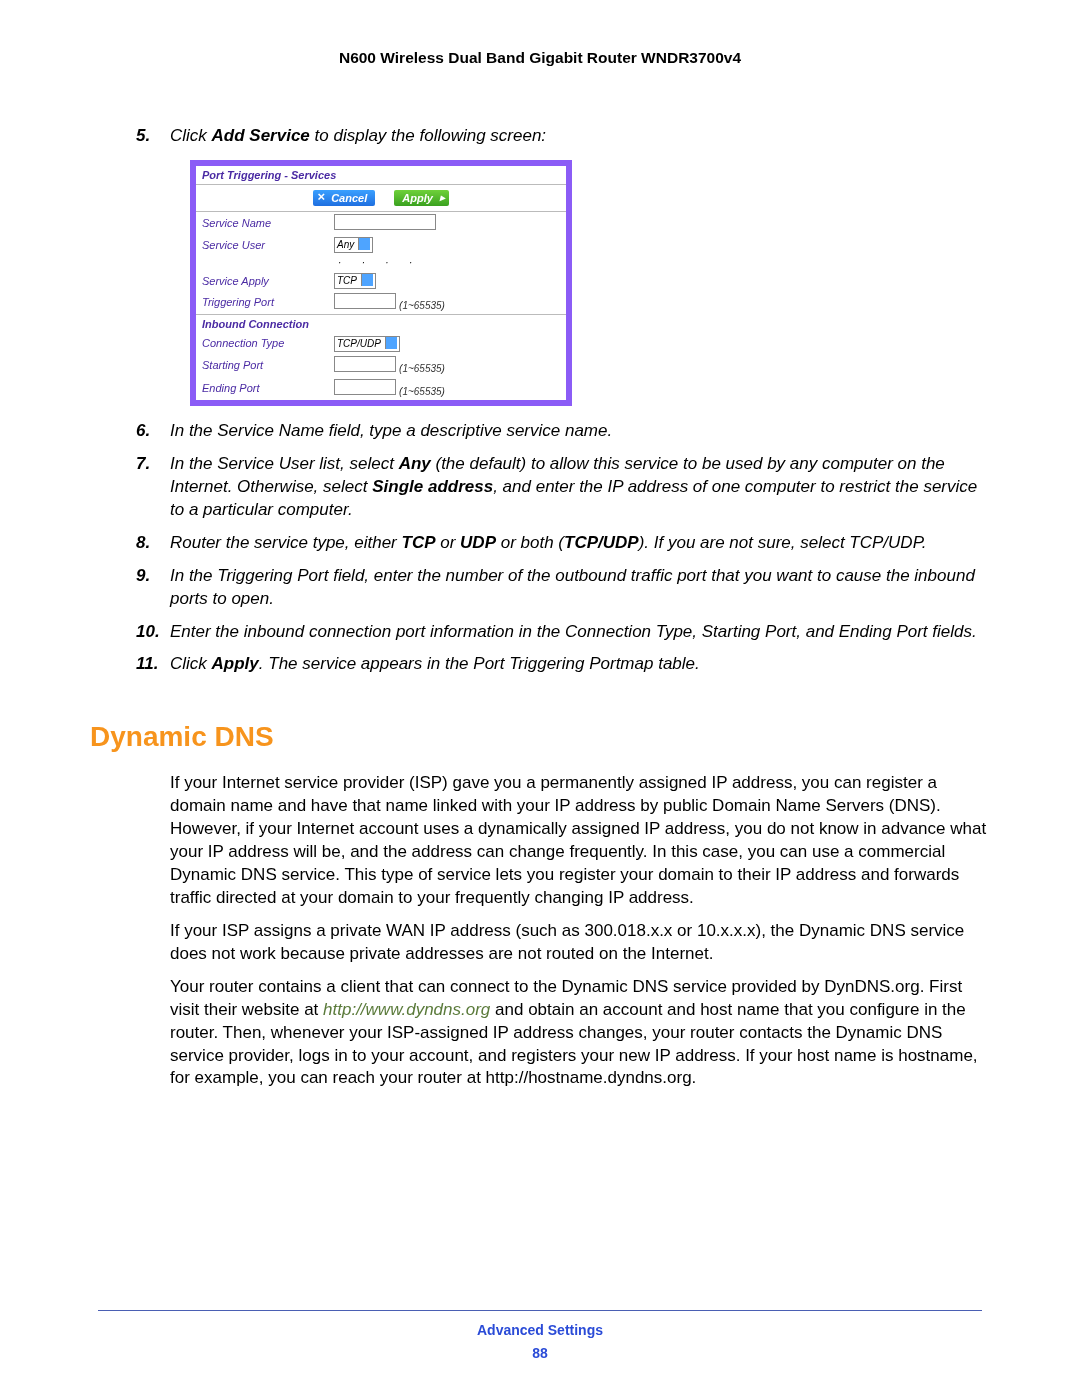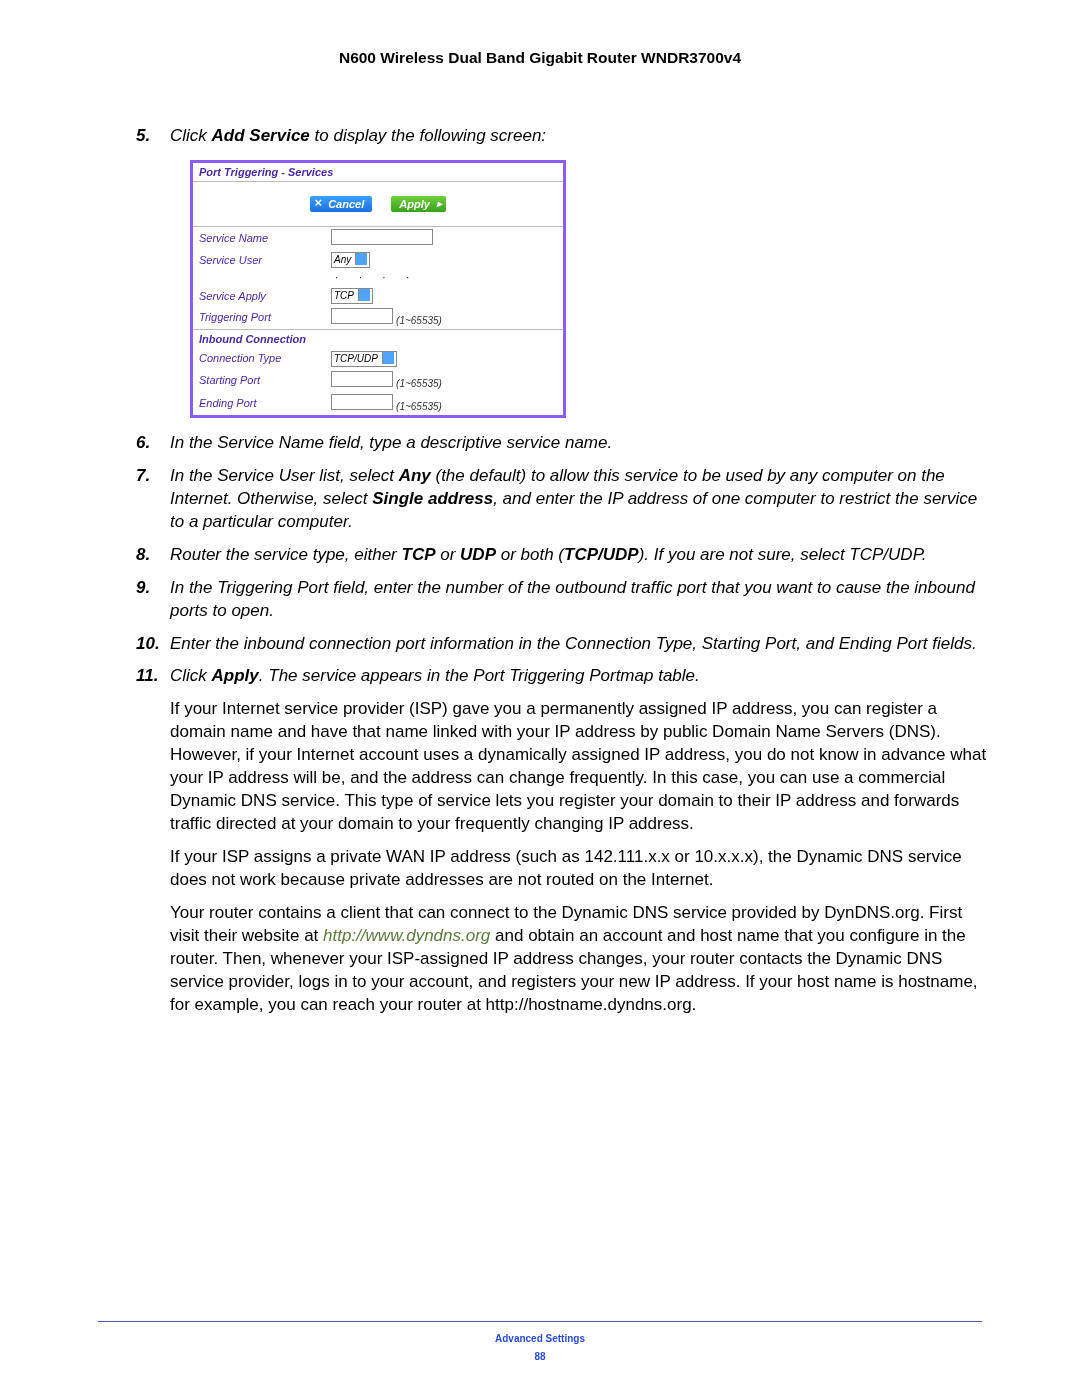--- a/index.html
+++ b/index.html
@@ -50,21 +50,21 @@
     margin: 42px 0 16px 0;
   }
   .bodytext {
     margin: 10px 0 10px 80px;
   }
   .link-italic { color: #5a7a3a; font-style: italic; }
 
   
   .ui {
     width: 370px;
-    border: 3px solid #8b5cf6;
+    border: 6px solid #8b5cf6;
     margin: 12px 0 14px 20px;
     font-size: 11px;
     line-height: 1.2;
     color: #000;
     background: #fff;
   }
   .ui .titlebar {
     color: #4a2aa3;
     font-weight: bold;
     padding: 3px 6px 2px 6px;
@@ -78,21 +78,21 @@
   }
   .ui .btn {
     display: inline-block;
     color: #fff;
     font-weight: bold;
     font-size: 11px;
     border-radius: 2px;
     padding: 0 8px;
     height: 16px;
     line-height: 16px;
-    margin: 12px 8px;
+    margin: 3px 8px;
     position: relative;
   }
   .ui .btn-cancel { background: linear-gradient(#3aa0ff,#1f6fe0); padding-left: 18px; }
   .ui .btn-cancel::before {
     content: "×"; position: absolute; left: 4px; top: -1px; font-size: 13px;
   }
   .ui .btn-apply { background: linear-gradient(#6fd13a,#3aa11f); padding-right: 16px; }
   .ui .btn-apply::after {
     content: "▸"; position: absolute; right: 4px; top: 0; font-size: 10px;
   }
@@ -121,21 +121,21 @@
     font-weight: bold;
     padding-top: 3px;
   }
   .ui .hint { font-size: 10px; color: #333; }
   .ui .ip-dots { font-size: 10px; letter-spacing: 3px; padding-left: 10px; }
 
   .footer {
     position: absolute;
     bottom: 34px; left: 0; right: 0;
     text-align: center;
-    font-size: 10px;
+    font-size: 14px;
     border-top: 1px solid #4a5fb3;
     margin: 0 98px;
     padding-top: 10px;
   }
   .footer .ft { color: #2a4bd7; font-weight: bold; display: block; }
   .footer .pn { color: #2a4bd7; font-weight: bold; display: block; margin-top: 4px; }
 </style>
 </head>
 <body>
 
@@ -209,23 +209,24 @@
     </li>
 
     <li>In the Triggering Port field, enter the number of the outbound traffic port that you want to cause the inbound ports to open.</li>
     <li>Enter the inbound connection port information in the Connection Type, Starting Port, and Ending Port fields.</li>
 
     <li>
       <span>Click </span><span class="b">Apply</span><span>. The service appears in the Port Triggering Portmap table.</span>
     </li>
   </ol>
 
+  <h2 class="section">Dynamic DNS</h2>
 
   <p class="bodytext">If your Internet service provider (ISP) gave you a permanently assigned IP address, you can register a domain name and have that name linked with your IP address by public Domain Name Servers (DNS). However, if your Internet account uses a dynamically assigned IP address, you do not know in advance what your IP address will be, and the address can change frequently. In this case, you can use a commercial Dynamic DNS service. This type of service lets you register your domain to their IP address and forwards traffic directed at your domain to your frequently changing IP address.</p>
-  <p class="bodytext">If your ISP assigns a private WAN IP address (such as 142.111.x.x or 10.x.x.x), the Dynamic DNS service does not work because private addresses are not routed on the Internet.</p>
+  <p class="bodytext">If your ISP assigns a private WAN IP address (such as 300.018.x.x or 10.x.x.x), the Dynamic DNS service does not work because private addresses are not routed on the Internet.</p>
   <p class="bodytext">
     <span>Your router contains a client that can connect to the Dynamic DNS service provided by DynDNS.org. First visit their website at </span><span class="link-italic">http://www.dyndns.org</span><span> and obtain an account and host name that you configure in the router. Then, whenever your ISP-assigned IP address changes, your router contacts the Dynamic DNS service provider, logs in to your account, and registers your new IP address. If your host name is hostname, for example, you can reach your router at http://hostname.dyndns.org.</span>
   </p>
 
   <div class="footer">
     <span class="ft">Advanced Settings</span>
     <span class="pn">88</span>
   </div>
 </div>
 

